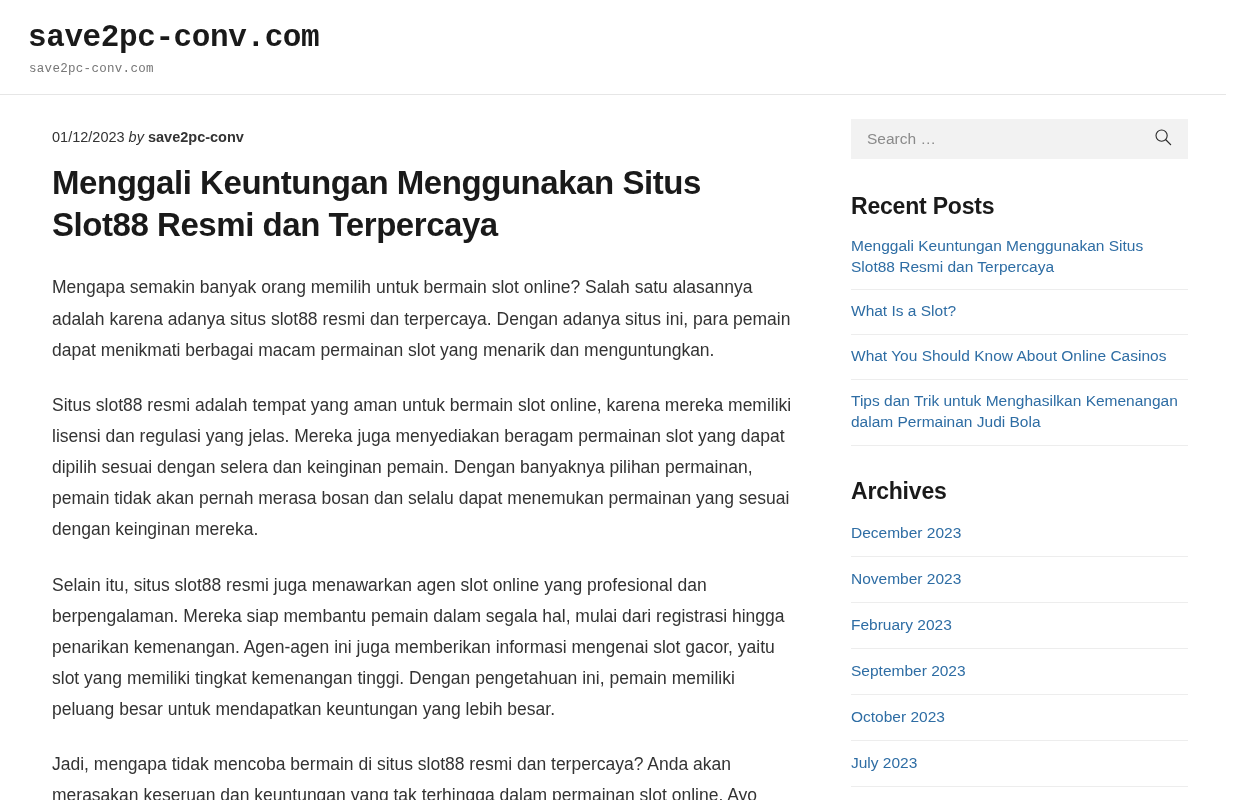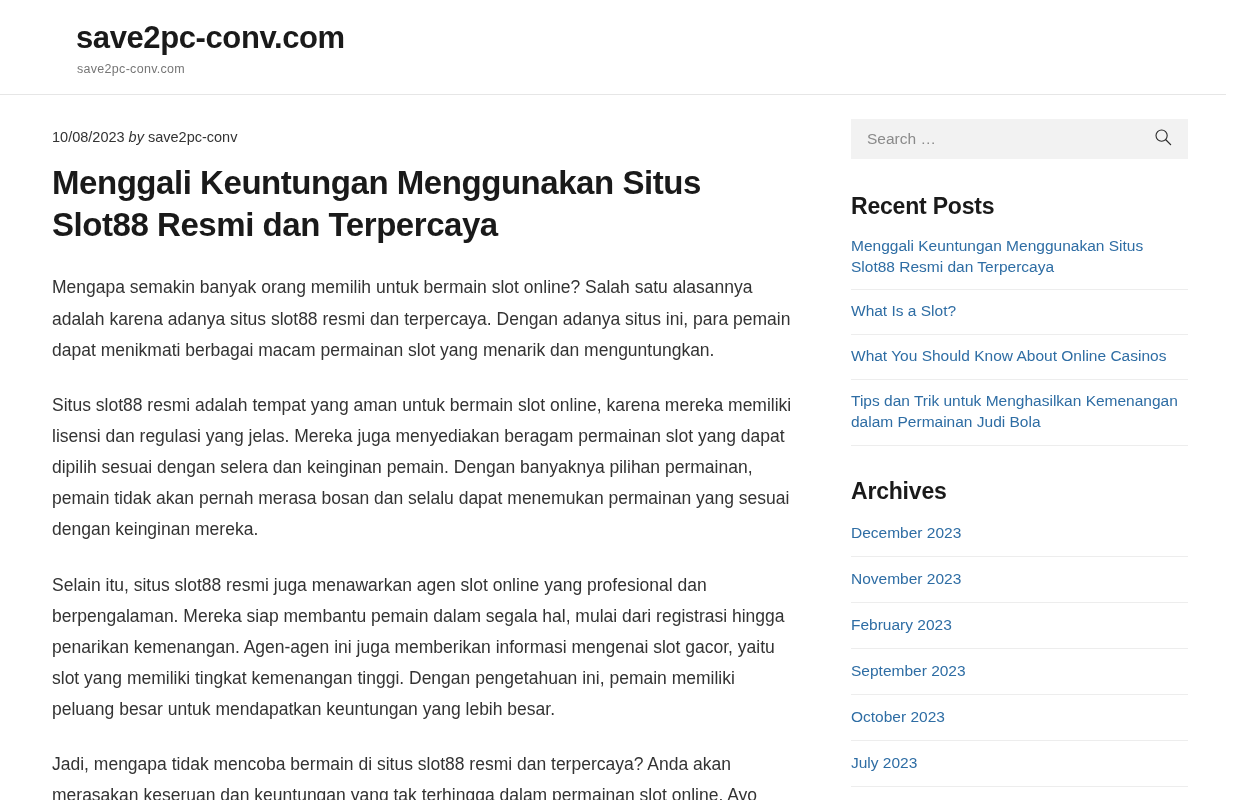--- a/index.html
+++ b/index.html
@@ -13,22 +13,23 @@
     background: #ffffff;
     font-family: "Liberation Sans", sans-serif;
     color: #333333;
     -webkit-font-smoothing: antialiased;
   }
 
   
   .site-header {
     box-sizing: border-box;
     width: 1226px;
-    padding: 20px 0 18px 76px;
+    padding: 20px 0 18px 28px;
     border-bottom: 1px solid #e6e6e6;
+    font-family: Liberation Mono, monospace;
   }
   .site-title {
     margin: 0;
     font-size: 31px;
     line-height: 1.15;
     font-weight: bold;
     letter-spacing: -0.4px;
     color: #1a1a1a;
   }
   .site-tagline {
@@ -62,21 +63,21 @@
   .post-meta {
     font-size: 14.5px;
     color: #333333;
     margin-bottom: 15px;
     line-height: 1.4;
   }
   .post-meta .by {
     font-style: italic;
   }
   .post-meta .author {
-    font-weight: normal;
+    font-weight: bold;
     text-align: right;
   }
   .post-title {
     margin: 0 0 26px 0;
     font-size: 33px;
     line-height: 1.28;
     font-weight: bold;
     letter-spacing: -0.45px;
     color: #1a1a1a;
     max-width: 700px;
@@ -165,21 +166,21 @@
 <header class="site-header">
   <h1 class="site-title">save2pc-conv.com</h1>
   <div class="site-tagline">save2pc-conv.com</div>
 </header>
 
 <div class="page">
 
   <main class="content">
     <article>
       <div class="post-meta">
-        <span>10/08/2023</span>
+        <span>01/12/2023</span>
         <span class="by">by</span>
         <span class="author">save2pc-conv</span>
       </div>
 
       <h2 class="post-title">Menggali Keuntungan Menggunakan Situs Slot88 Resmi dan Terpercaya</h2>
 
       <div class="post-body">
         <p>Mengapa semakin banyak orang memilih untuk bermain slot online? Salah satu alasannya adalah karena adanya situs slot88 resmi dan terpercaya. Dengan adanya situs ini, para pemain dapat menikmati berbagai macam permainan slot yang menarik dan menguntungkan.</p>
         <p>Situs slot88 resmi adalah tempat yang aman untuk bermain slot online, karena mereka memiliki lisensi dan regulasi yang jelas. Mereka juga menyediakan beragam permainan slot yang dapat dipilih sesuai dengan selera dan keinginan pemain. Dengan banyaknya pilihan permainan, pemain tidak akan pernah merasa bosan dan selalu dapat menemukan permainan yang sesuai dengan keinginan mereka.</p>
         <p>Selain itu, situs slot88 resmi juga menawarkan agen slot online yang profesional dan berpengalaman. Mereka siap membantu pemain dalam segala hal, mulai dari registrasi hingga penarikan kemenangan. Agen-agen ini juga memberikan informasi mengenai slot gacor, yaitu slot yang memiliki tingkat kemenangan tinggi. Dengan pengetahuan ini, pemain memiliki peluang besar untuk mendapatkan keuntungan yang lebih besar.</p>

